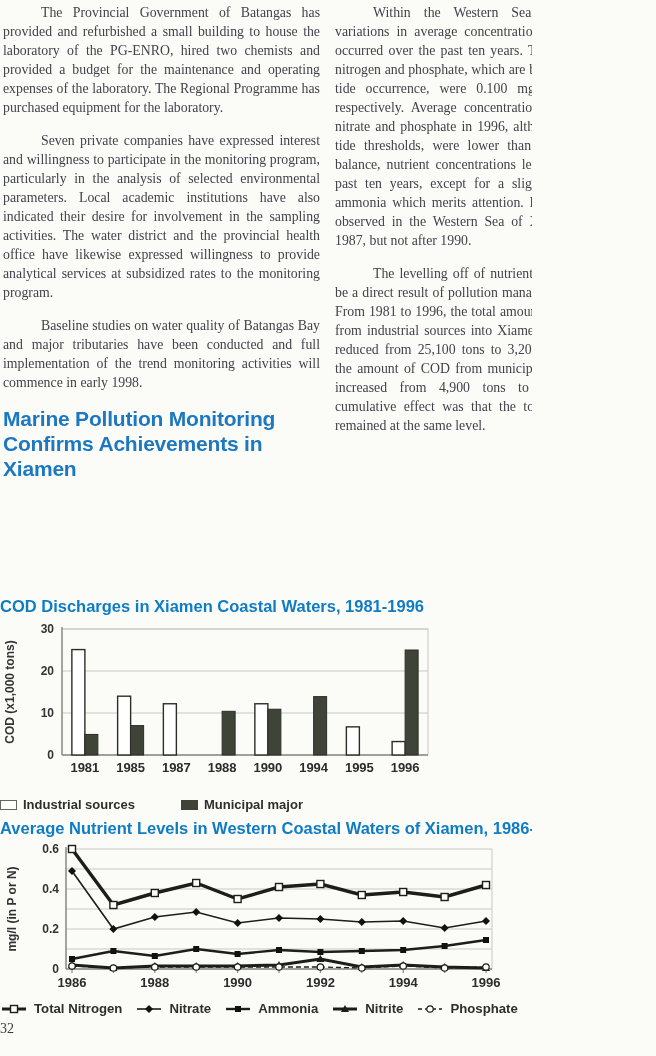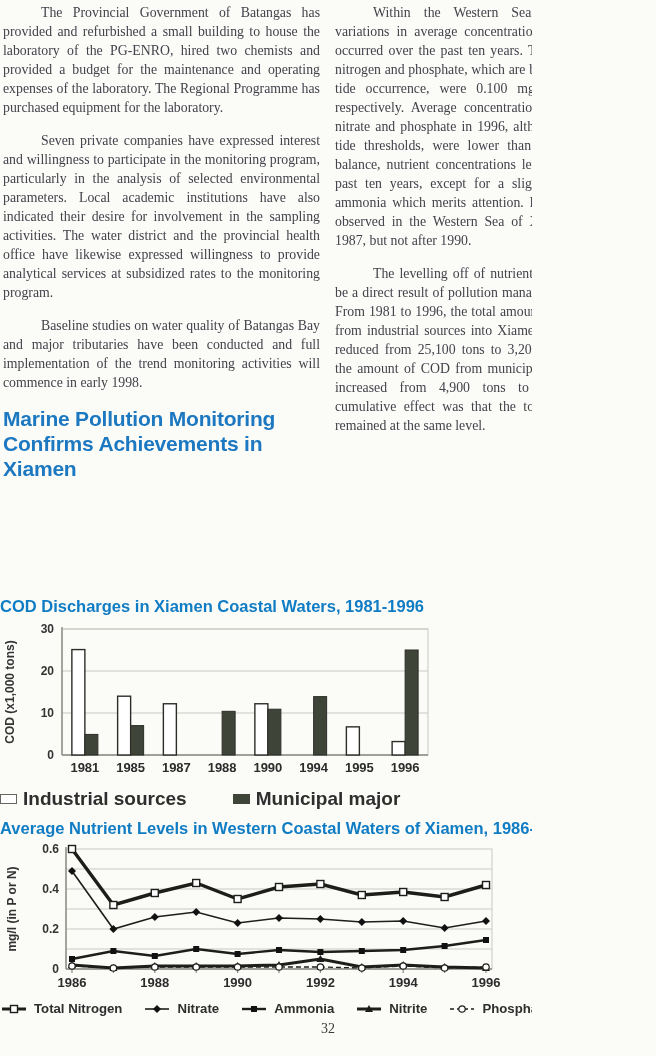--- a/index.html
+++ b/index.html
@@ -14,29 +14,29 @@
   .section-heading{font-family:"Liberation Sans",sans-serif;font-weight:700;font-size:21px;
                    line-height:1.18;color:var(--heading-blue,#1c78c0);margin:15px 0 11px 0;
                    letter-spacing:-0.2px;}
   .chart-block{position:absolute;left:0;width:656px;display:flex;flex-direction:column;
                align-items:flex-start;}
   #chart1-block{top:597px;}
   #chart2-block{top:819px;}
   .chart-title{font-family:"Liberation Sans",sans-serif;font-weight:700;font-size:16.5px;
                color:var(--chart-title-blue,#0f7cc4);margin:0 0 3px 0;}
   .chart-legend{display:flex;align-items:center;justify-content:center;
-                font-family:"Liberation Sans",sans-serif;font-weight:700;font-size:19px;
-                color:#2e2e2e;margin-top:1px;}
+                font-family:"Liberation Sans",sans-serif;font-weight:700;font-size:13px;
+                color:#2e2e2e;margin-top:10px;}
   #bar-legend{gap:46px;}
-  #line-legend{gap:21px;font-size:13.2px;margin-top:0;}
+  #line-legend{gap:13px;font-size:13.2px;margin-top:0;}
   .legend-item{display:flex;align-items:center;gap:6px;}
   .swatch{display:inline-block;width:17px;height:10px;box-sizing:border-box;}
   .swatch.outline{background:#fff;border:1.5px solid #66665f;}
   .swatch.filled{background:var(--bar-fill,#3f4439);}
-  .page-number{position:absolute;top:1021px;left:0;width:656px;text-align:center;
+  .page-number{position:absolute;top:1021px;left:0;width:656px;
                font-family:"Liberation Serif",serif;font-size:14px;color:#3b3b3b;}
   .scan-artifact{position:absolute;left:652px;width:3px;background:#161616;border-radius:1px;}
 </style>
 </head>
 <body>
 
 <div class="page">
 
   <div class="columns">
     <div class="col">

